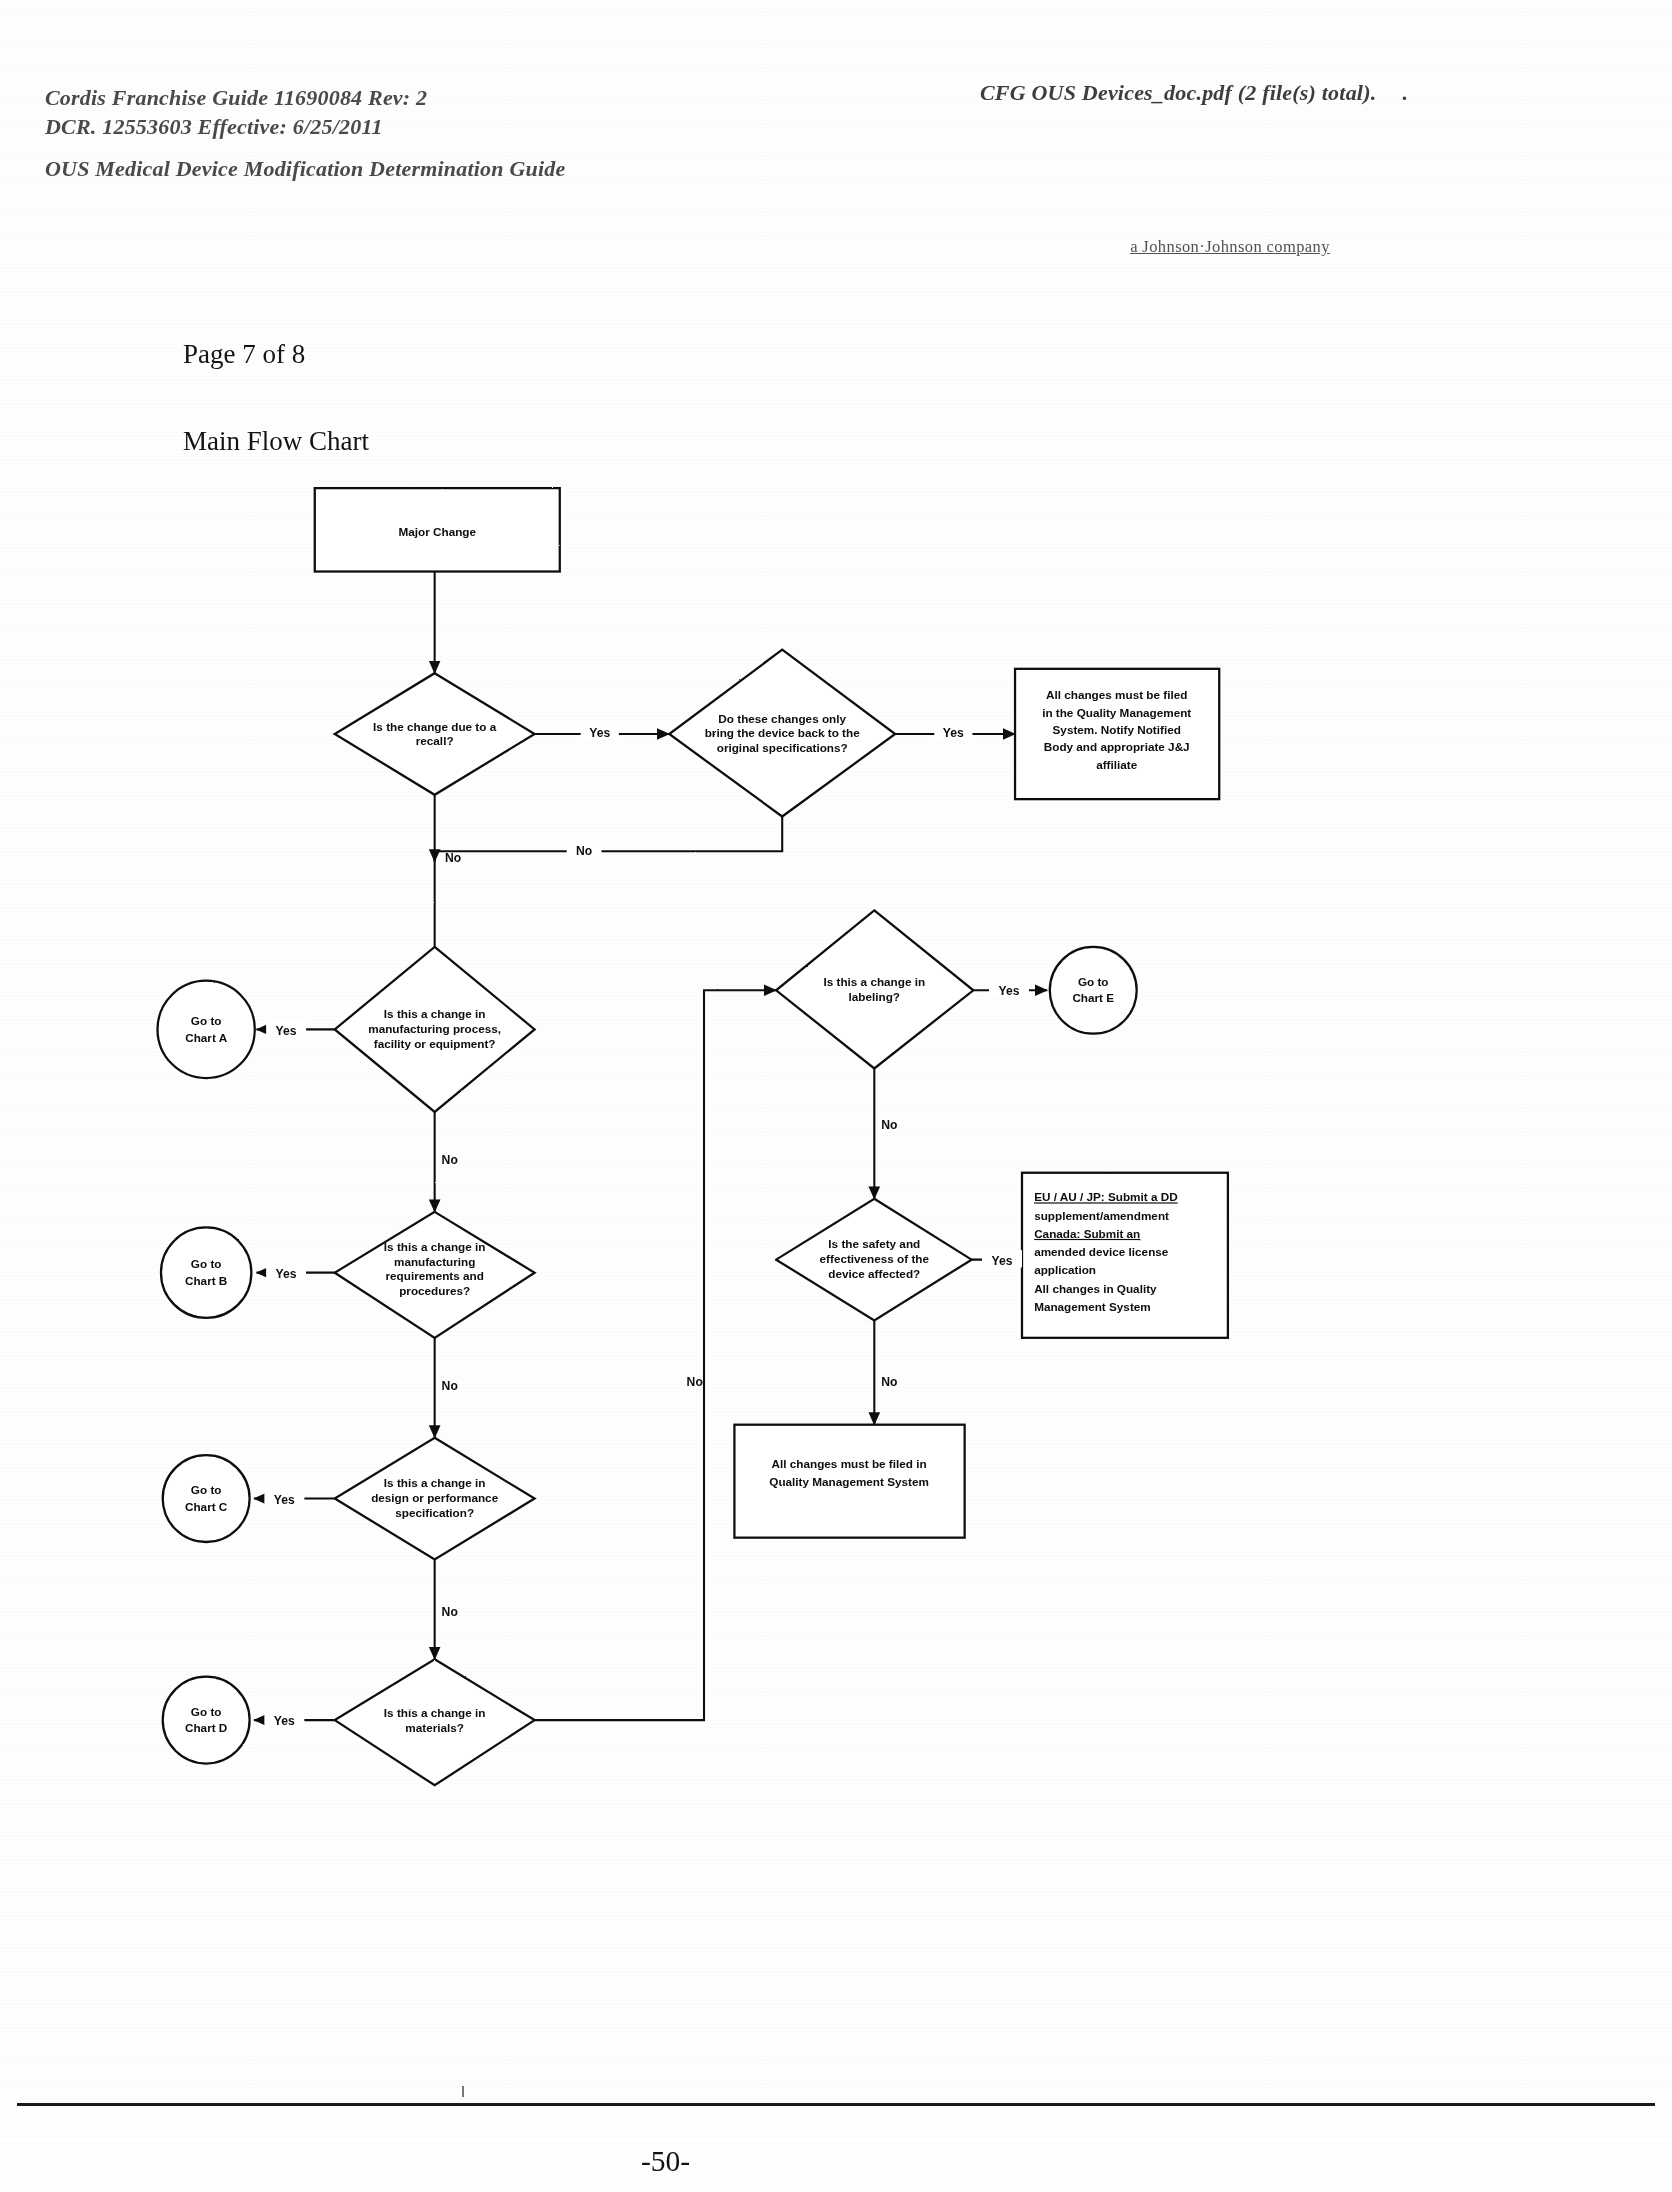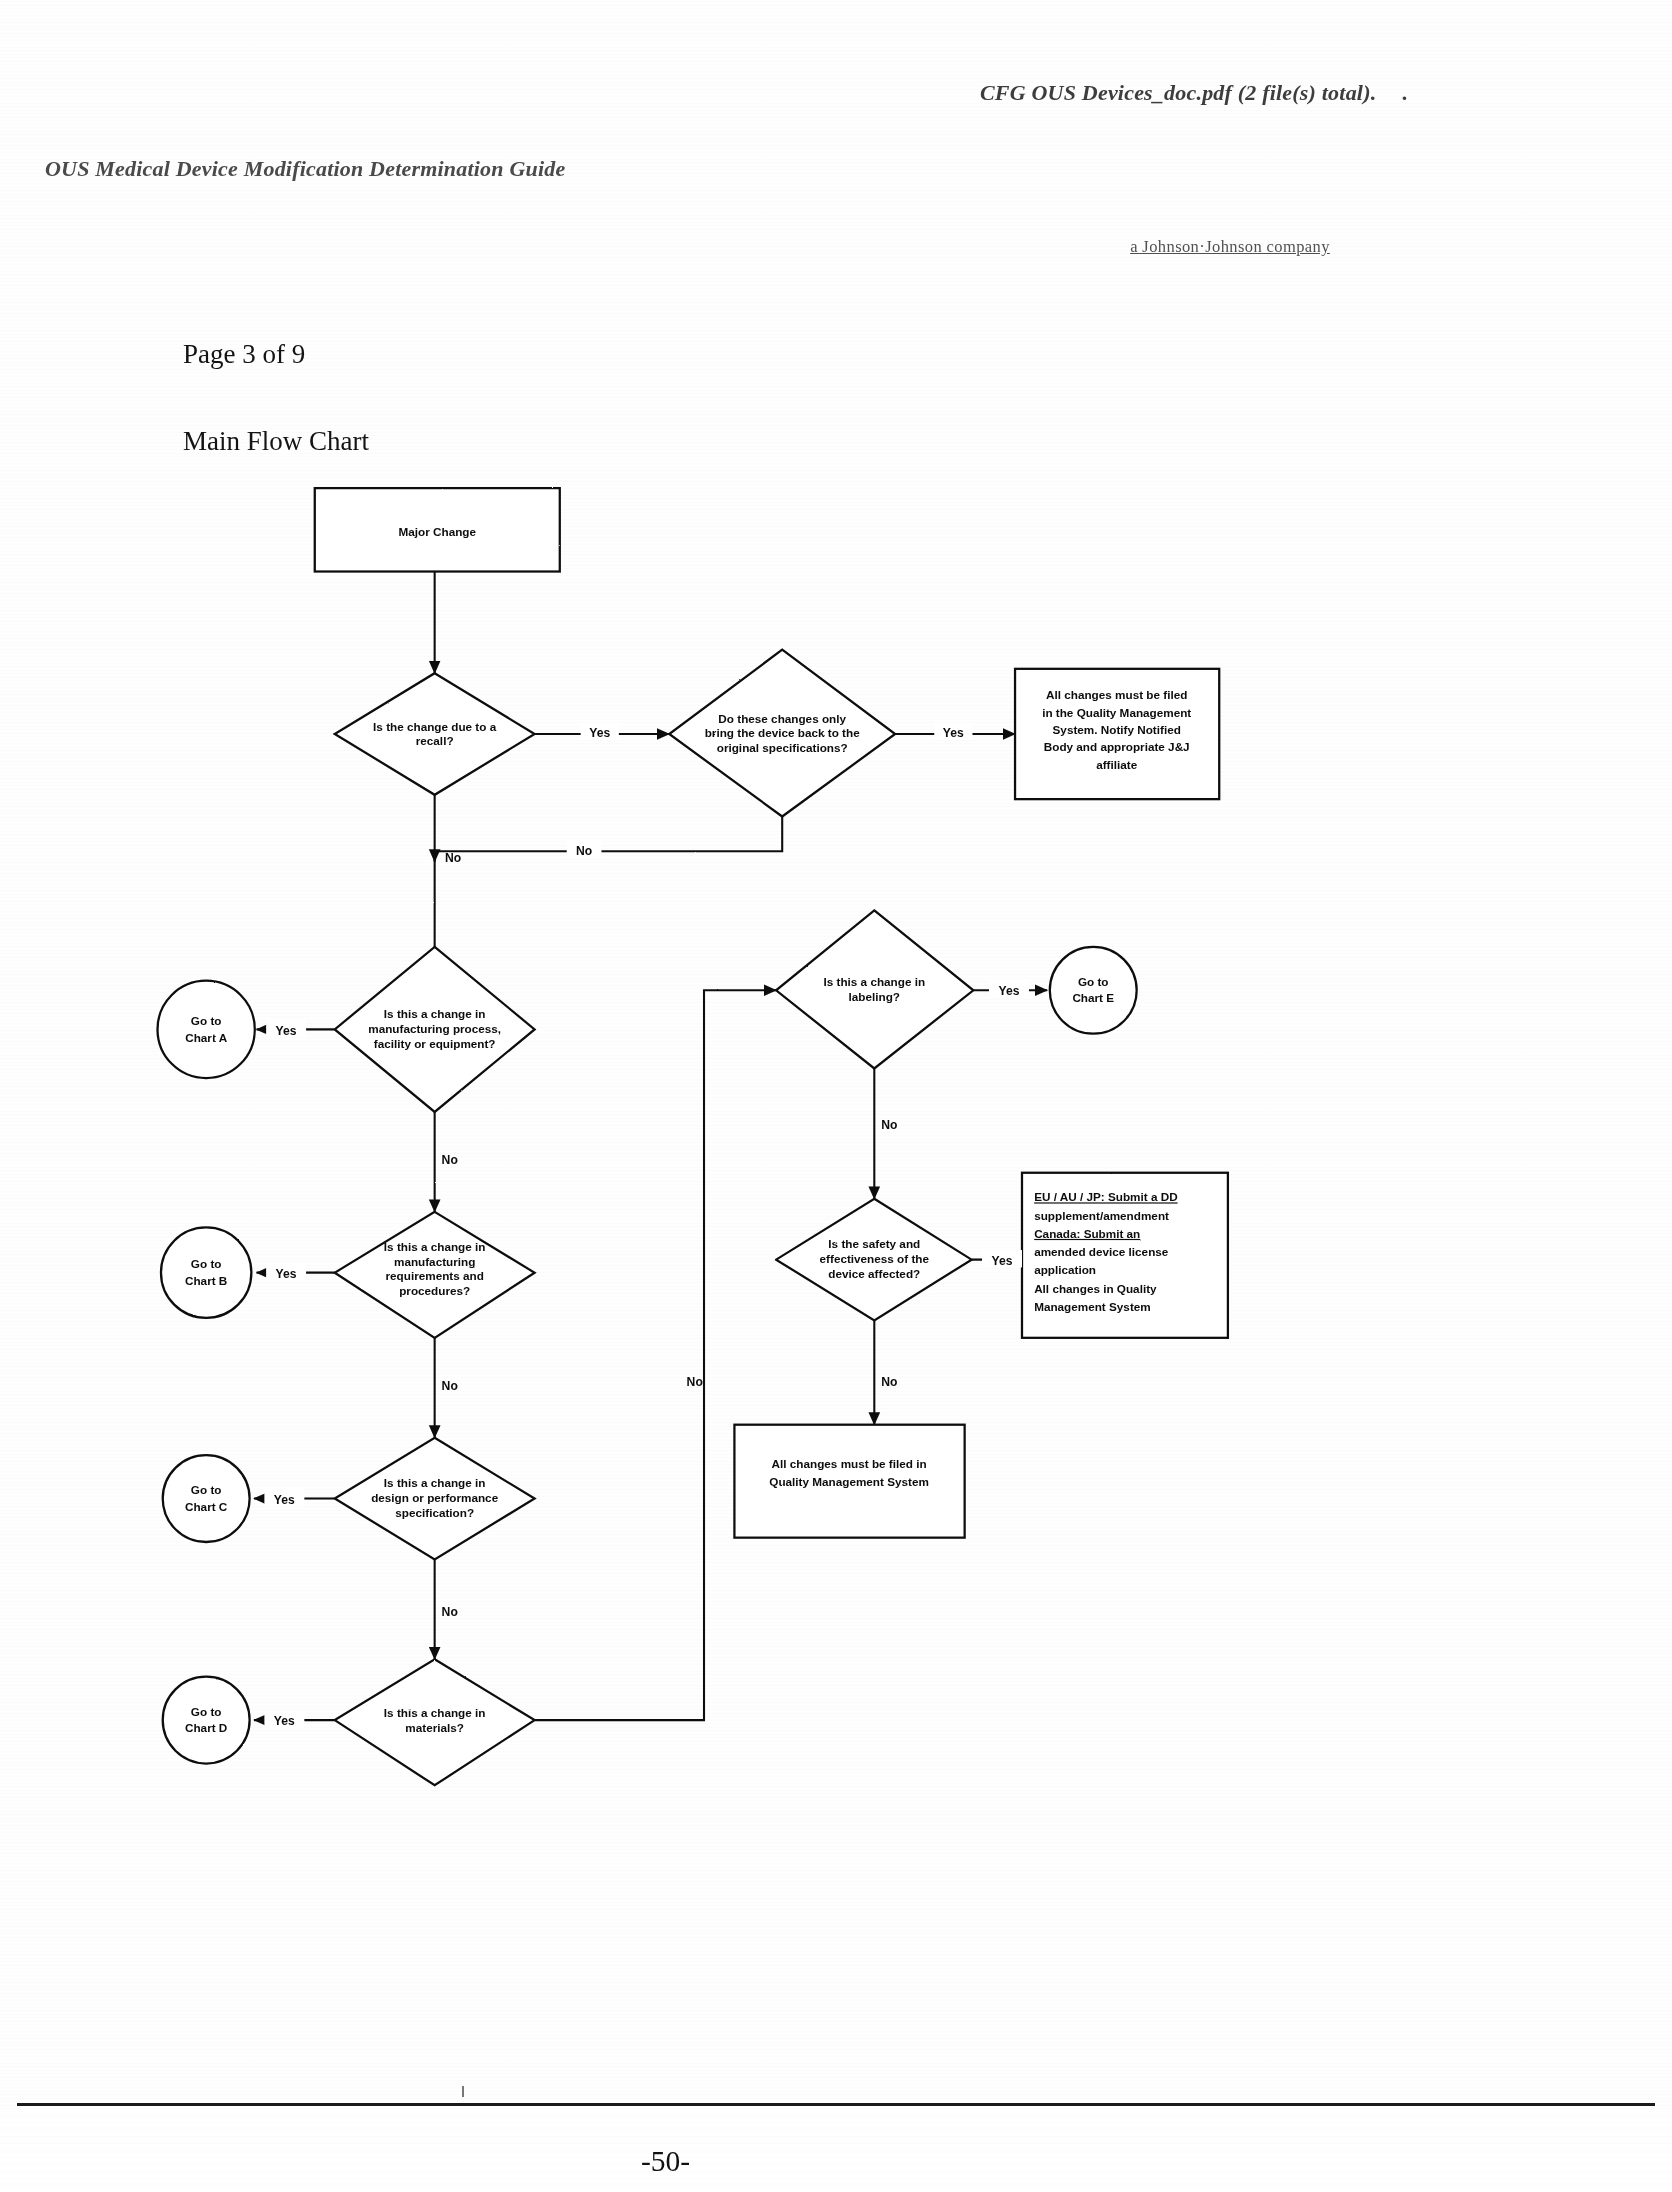--- a/index.html
+++ b/index.html
@@ -96,31 +96,35 @@
     position:absolute;left:0;top:2145px;width:1331px;text-align:center;
     font-family:"Liberation Serif", serif;
     font-size:29.5px;color:#111;filter:blur(0.2px);
   }
 </style>
 </head>
 <body>
 
 <div class="page">
 
+  <div class="hdr-left">
+    <div>Cordis Franchise Guide 11690084 Rev: 2</div>
+    <div>DCR. 12553603 Effective: 6/25/2011</div>
+  </div>
   <div class="hdr-left2">OUS Medical Device Modification Determination Guide</div>
 
   <div class="hdr-right">
     <span>CFG OUS Devices_doc.pdf (2 file(s) total).</span><span class="dot">.</span>
   </div>
 
   <div class="logo-wrap">
     <div class="logo-tag">a Johnson·Johnson company</div>
   </div>
 
-  <div class="page-num">Page 3 of 9</div>
+  <div class="page-num">Page 7 of 8</div>
   <div class="chart-title">Main Flow Chart</div>
 
   <svg id="flow" viewBox="0 0 1925 1700">
     <defs>
       <filter id="rough" x="-5%" y="-5%" width="110%" height="110%">
         <feTurbulence type="fractalNoise" baseFrequency="0.9" numOctaves="2" seed="7" result="n"></feTurbulence>
         <feDisplacementMap in="SourceGraphic" in2="n" scale="1.6" xChannelSelector="R" yChannelSelector="G"></feDisplacementMap>
       </filter>
       <marker id="arr" viewBox="0 0 10 10" refX="8.5" refY="5" markerWidth="7" markerHeight="7" orient="auto-start-reverse">
         <path d="M 0 1 L 9 5 L 0 9 z" fill="#0b0b0b"></path>

